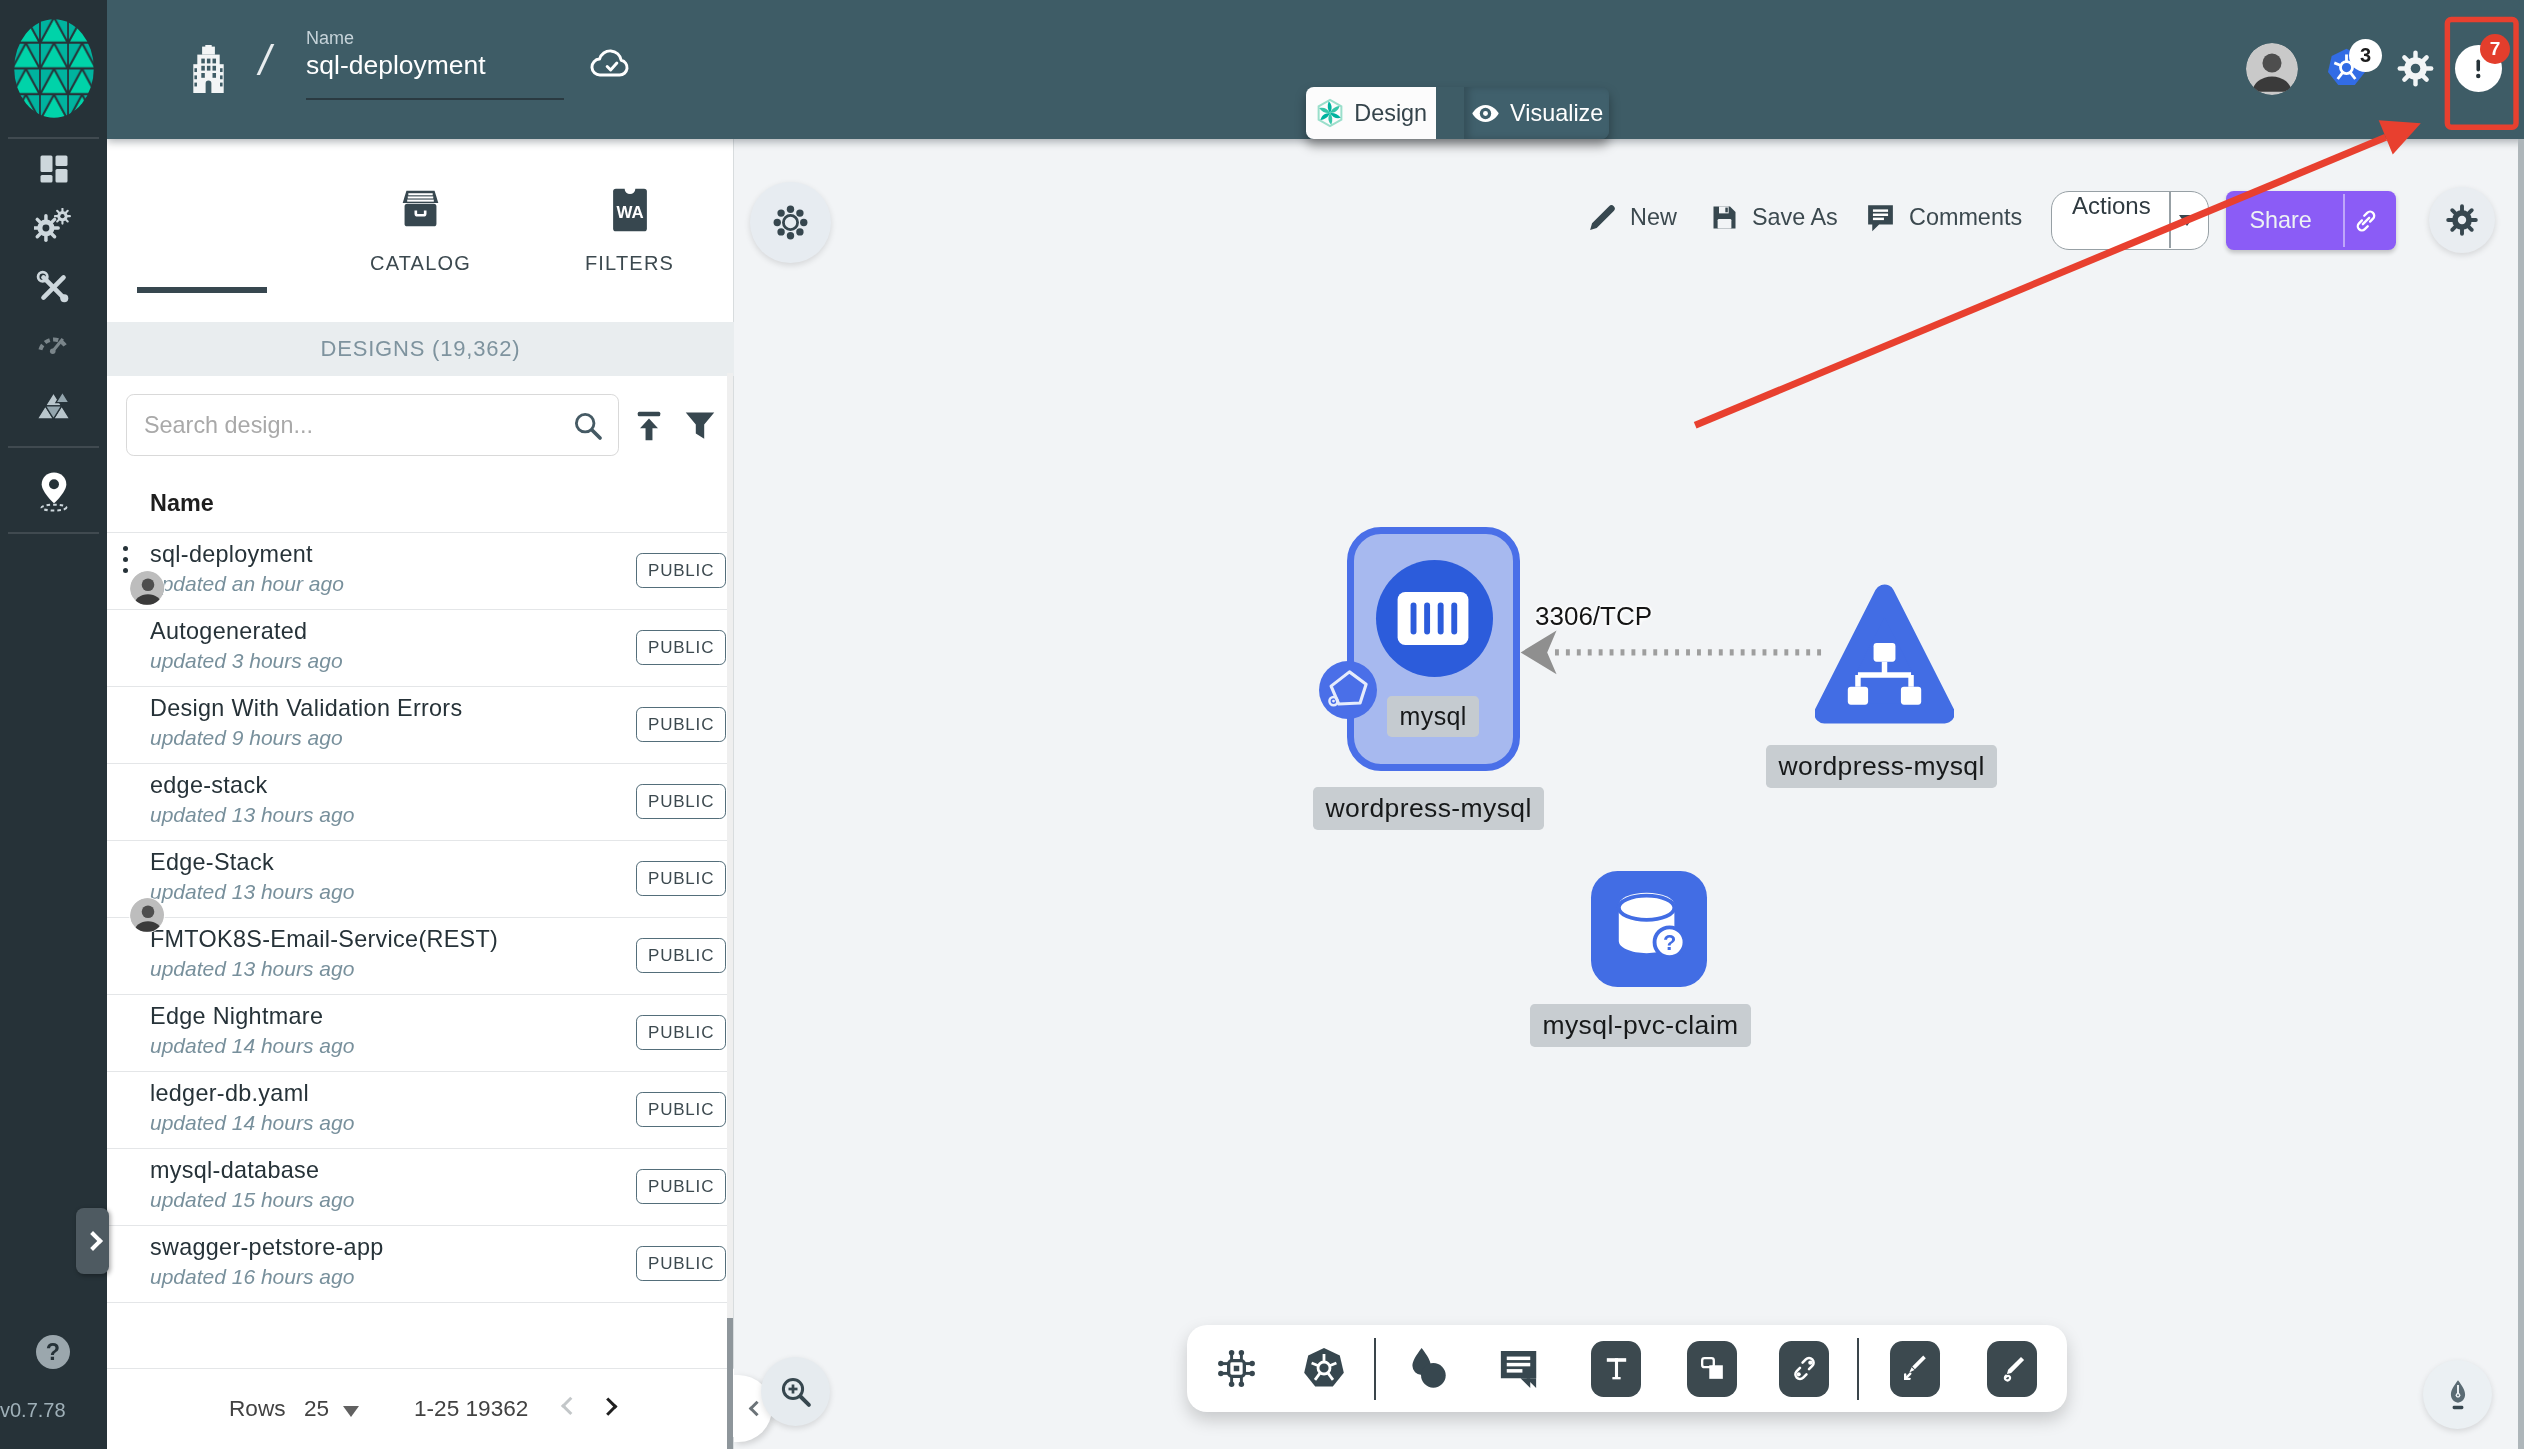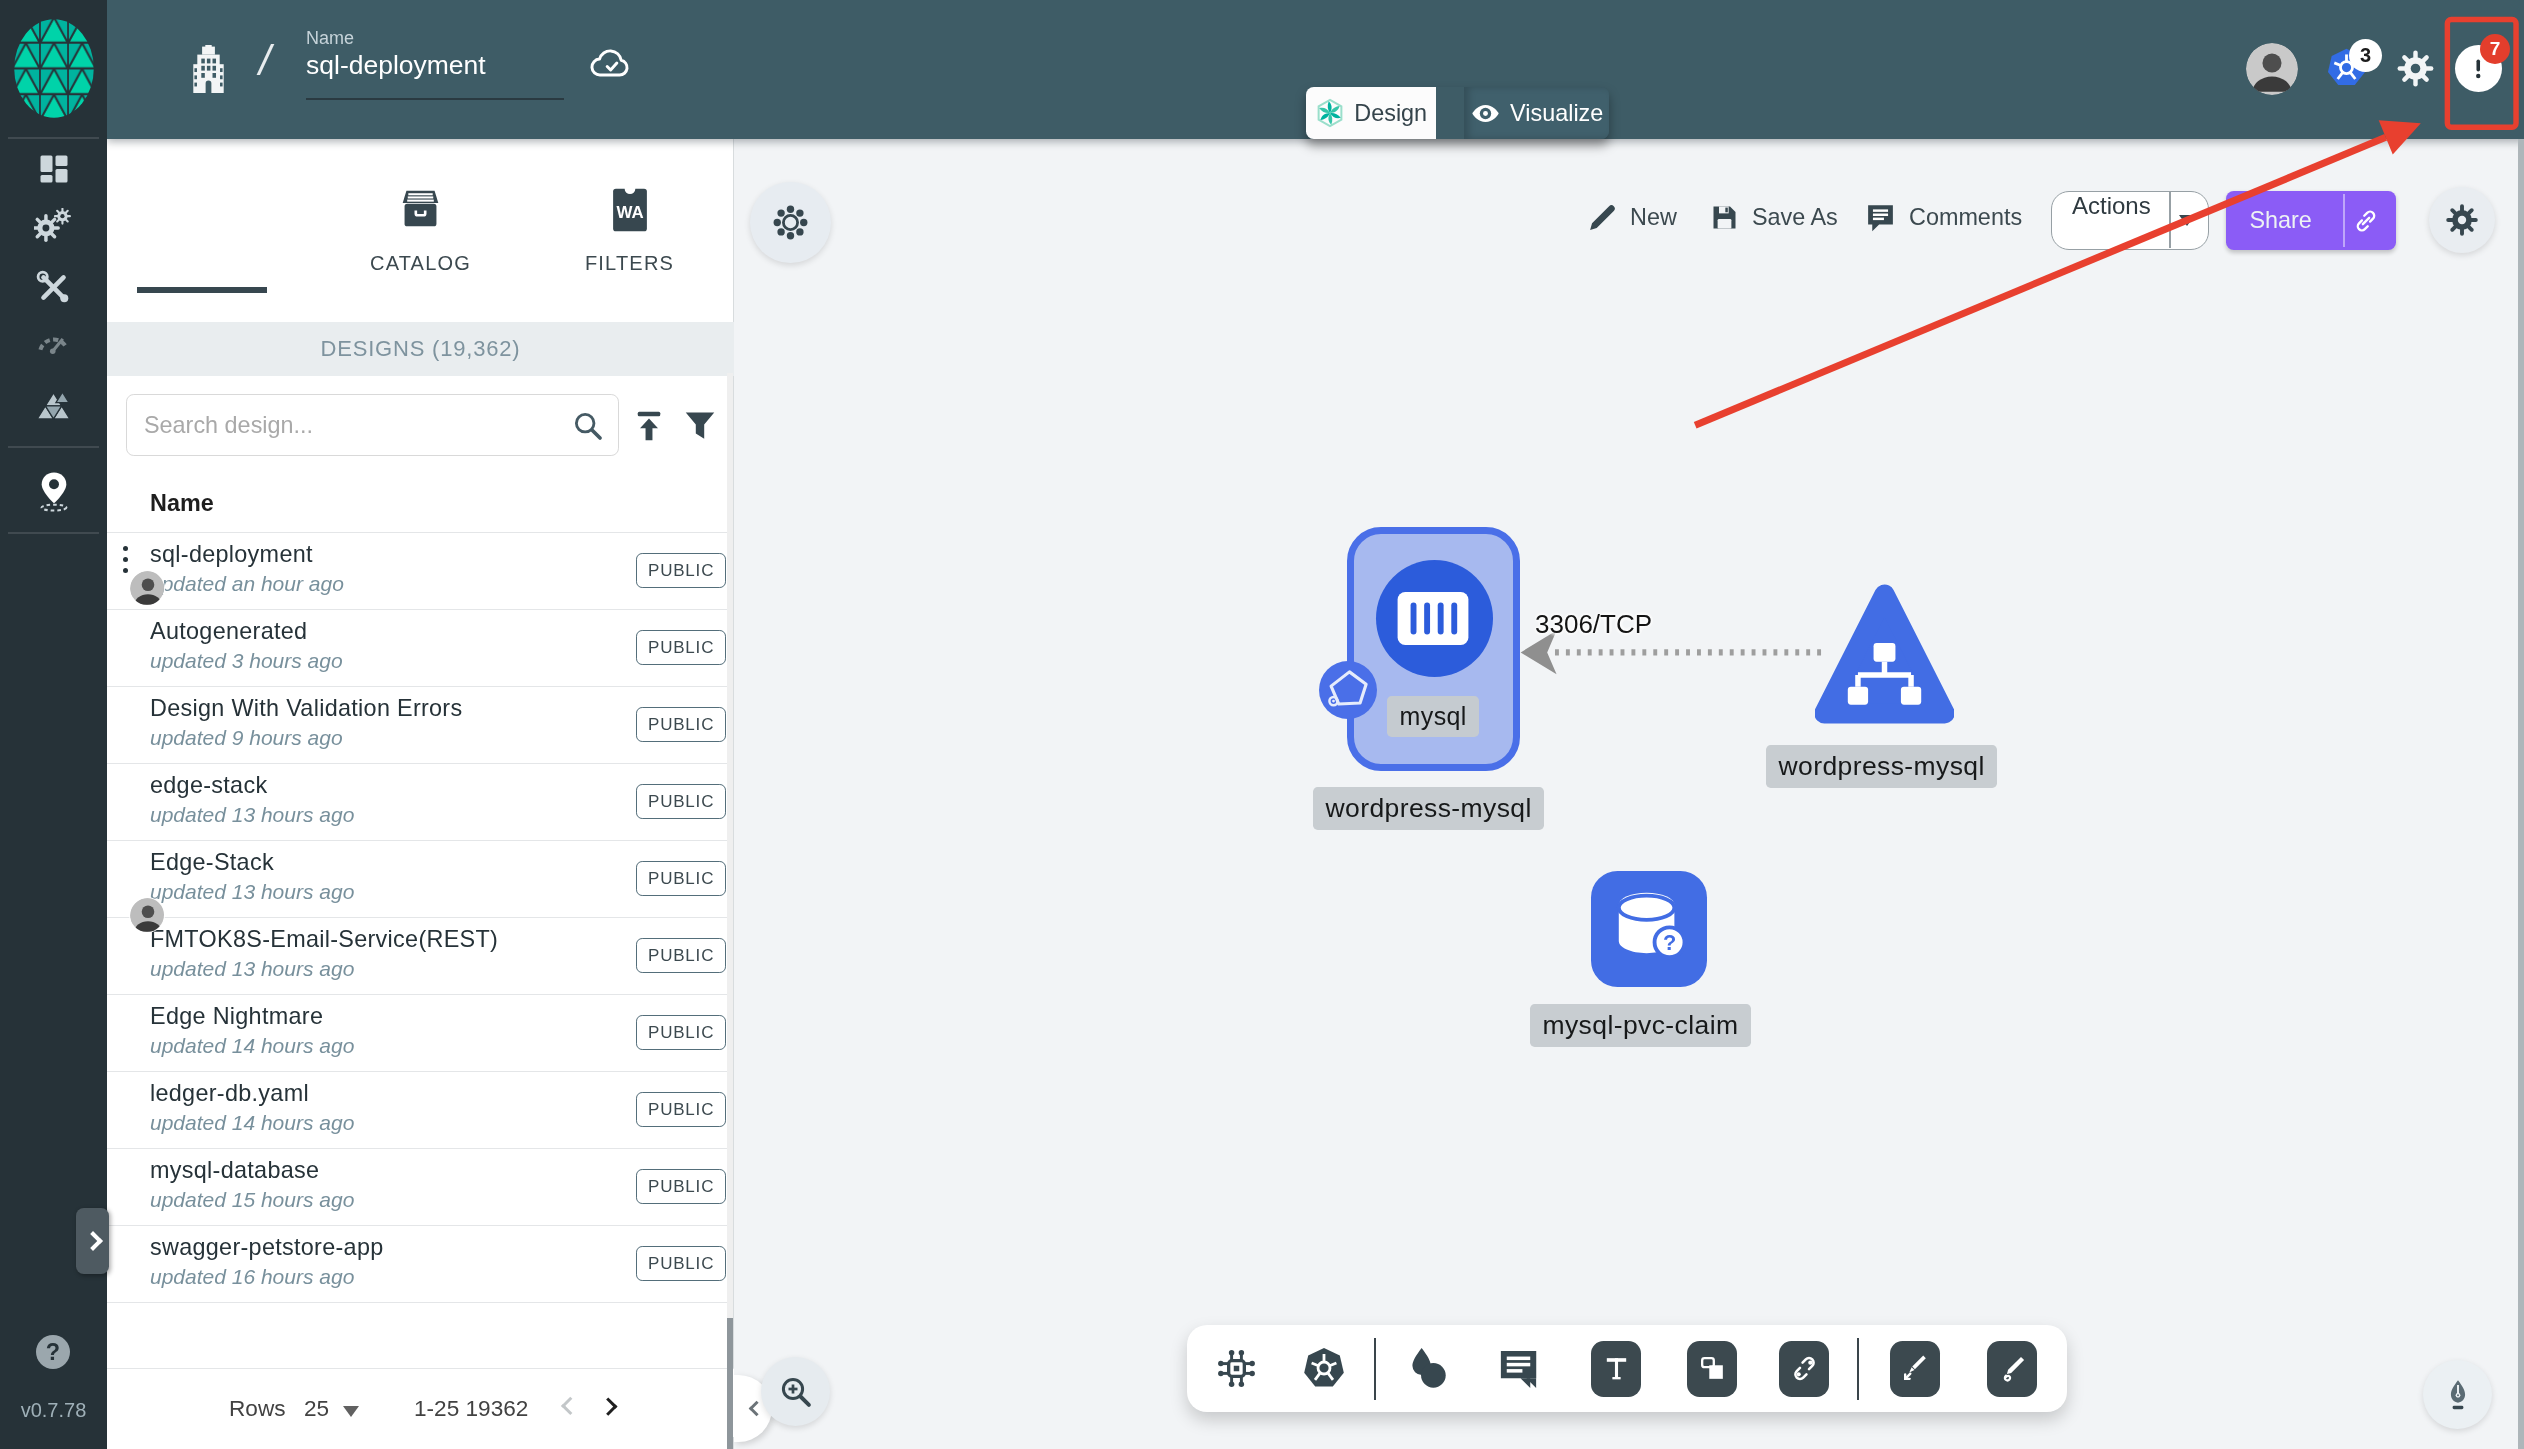--- a/index.html
+++ b/index.html
@@ -11,21 +11,21 @@
 
   
   #sidebar{left:0;top:0;width:107px;height:1449px;background:#263238;z-index:40;}
   .snav{left:0;width:107px;height:58px;display:flex;align-items:center;justify-content:center;cursor:pointer;}
   .sdiv{left:7.8px;width:91px;height:1.6px;background:rgba(255,255,255,.12);}
   #expand-tab{left:76px;top:1208px;width:33px;height:66px;background:#4E5A61;border-radius:7.8px;
       display:flex;align-items:center;justify-content:center;z-index:60;box-shadow:1.6px 1.6px 4.7px rgba(0,0,0,.3);}
   .chev{width:14px;height:14px;border-top:4.7px solid #fff;border-right:4.7px solid #fff;transform:rotate(45deg);}
   #help-circle{left:36px;top:1335px;width:34px;height:34px;border-radius:50%;background:#9BA7AD;color:#263238;
       display:flex;align-items:center;justify-content:center;font-size:23.4px;font-weight:bold;}
-  #version{left:0;top:1399px;width:107px;text-align:center;font-size:20px;color:#9FB0B8;}
+  #version{left:0;top:1399px;width:107px;text-align:left;font-size:20px;color:#9FB0B8;}
 
   
   #header{left:107px;top:0;width:2418px;height:139px;background:#3E5C66;box-shadow:0 3.1px 7.8px rgba(38,50,56,.35);z-index:30;}
   #name-label{left:199px;top:28px;font-size:18px;color:#C6D3D9;}
   #design-name{left:199px;top:50px;width:258px;background:transparent;border:none;outline:none;
       color:#fff;font-size:26.5px;font-family:inherit;padding:0;}
   #name-underline{left:199px;top:98px;width:258px;height:2.3px;background:#2A3A41;}
   #slash{left:152px;top:37px;font-size:42px;color:#E8EDEF;font-style:italic;}
   
   #mode-tabs{left:1199px;top:87px;height:52px;display:flex;border-radius:7.8px;box-shadow:0 6.2px 11px rgba(0,0,0,.35);justify-content:center;}
@@ -509,21 +509,21 @@
           <circle cx="12" cy="12" r="6.6"></circle>
         </g>
         <circle cx="12" cy="12" r="2.8" fill="#E9EDF1"></circle>
       </svg>
     </div>
 
     <svg class="abs" style="left:0;top:0;" width="1791" height="1310" viewBox="0 0 2295 1679">
       <line x1="1052" y1="658" x2="1398" y2="658" stroke="#9E9E9E" stroke-width="8" stroke-dasharray="5 9"></line>
       <polygon points="1008,658 1054,630 1042,658 1054,686" fill="#8F8F8F"></polygon>
     </svg>
-    <div class="abs halo" style="left:801px;top:462px;font-size:26px;color:#141414;font-weight:500;margin-top:8px;">3306/TCP</div>
+    <div class="abs halo" style="left:801px;top:462px;font-size:26px;color:#141414;font-weight:500;">3306/TCP</div>
 
     <div class="abs" style="left:613px;top:388px;width:173px;height:244px;background:#A7B9EF;border:7px solid #4A6FE8;border-radius:34px;cursor:pointer;"></div>
     <div class="abs" style="left:642px;top:421px;width:117px;height:117px;border-radius:50%;background:#2C5CDB;"></div>
     <svg class="abs" style="left:660px;top:450px;" width="78" height="59" viewBox="0 0 26 20">
       <rect x="1" y="1" width="24" height="18" rx="2.6" fill="#FFFFFF"></rect>
       <g fill="#2C5CDB">
           <rect x="5.4" y="4.6" width="2" height="10.8" rx="1"></rect>
           <rect x="10" y="4.6" width="2" height="10.8" rx="1"></rect>
           <rect x="14.6" y="4.6" width="2" height="10.8" rx="1"></rect>
           <rect x="19.2" y="4.6" width="2" height="10.8" rx="1"></rect>

